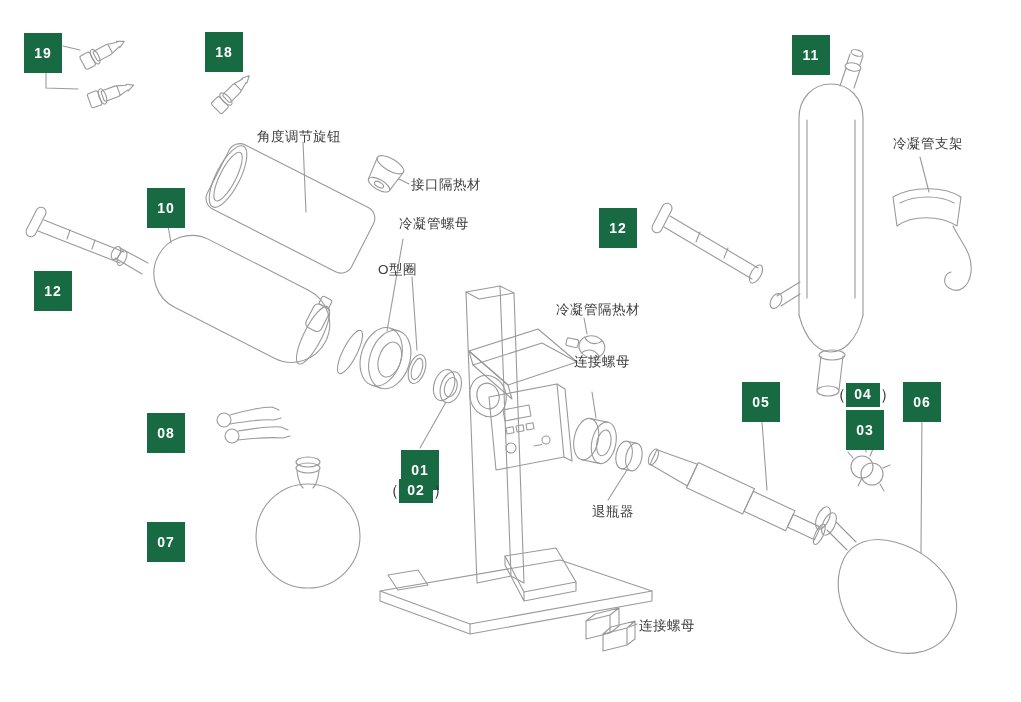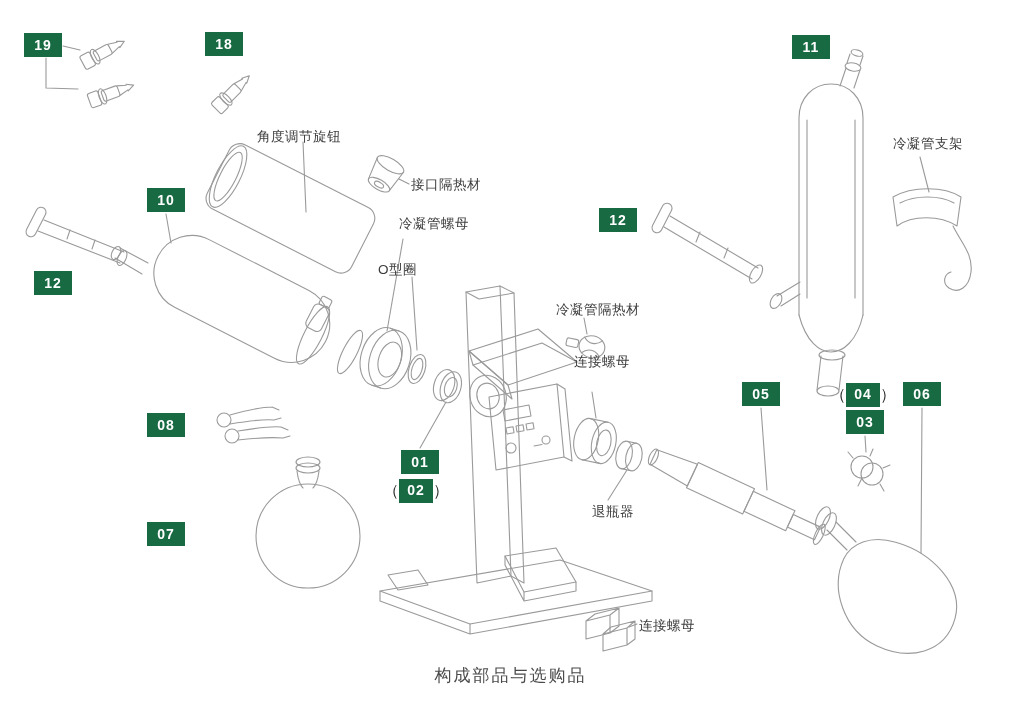--- a/index.html
+++ b/index.html
@@ -3,21 +3,21 @@
 <meta charset="utf-8">
 <style>
   * { margin:0; padding:0; box-sizing:border-box; }
   html,body { background:#ffffff; font-family:"Liberation Sans", sans-serif; }
   .canvas {
     position:relative; width:1021px; height:702px; background:#fff; overflow:hidden;
   }
   .art { position:absolute; left:0; top:0; }
   .ink { stroke: var(--art-line, #9a9a9a); }
   .badge {
-    position:absolute; min-width:38px; height:24px; padding:0 6px;
+    position:absolute; min-width:38px; height:40px; padding:0 6px;
     background: var(--badge-bg, #186a43); color: var(--badge-text, #ffffff);
     font-size:14px; font-weight:bold; letter-spacing:1px;
     display:flex; align-items:center; justify-content:center;
   }
   .paren-group {
     position:absolute; display:flex; align-items:center;
     color:#333; font-size:16px; line-height:25px;
   }
   .paren-group .badge { position:static; min-width:34px; height:24px; }
   .paren { display:inline-block; }
@@ -282,15 +282,14 @@
   <div class="plabel" style="left:257px;top:128px">角度调节旋钮</div>
   <div class="plabel" style="left:411px;top:176px">接口隔热材</div>
   <div class="plabel" style="left:399px;top:215px">冷凝管螺母</div>
   <div class="plabel" style="left:378px;top:261px">O型圈</div>
   <div class="plabel" style="left:556px;top:301px">冷凝管隔热材</div>
   <div class="plabel" style="left:574px;top:353px">连接螺母</div>
   <div class="plabel" style="left:592px;top:503px">退瓶器</div>
   <div class="plabel" style="left:639px;top:617px">连接螺母</div>
   <div class="plabel" style="left:893px;top:135px">冷凝管支架</div>
 
-  <div class="title">构成部品与选购品</div>
 
 </div>
 
 </body></html>

